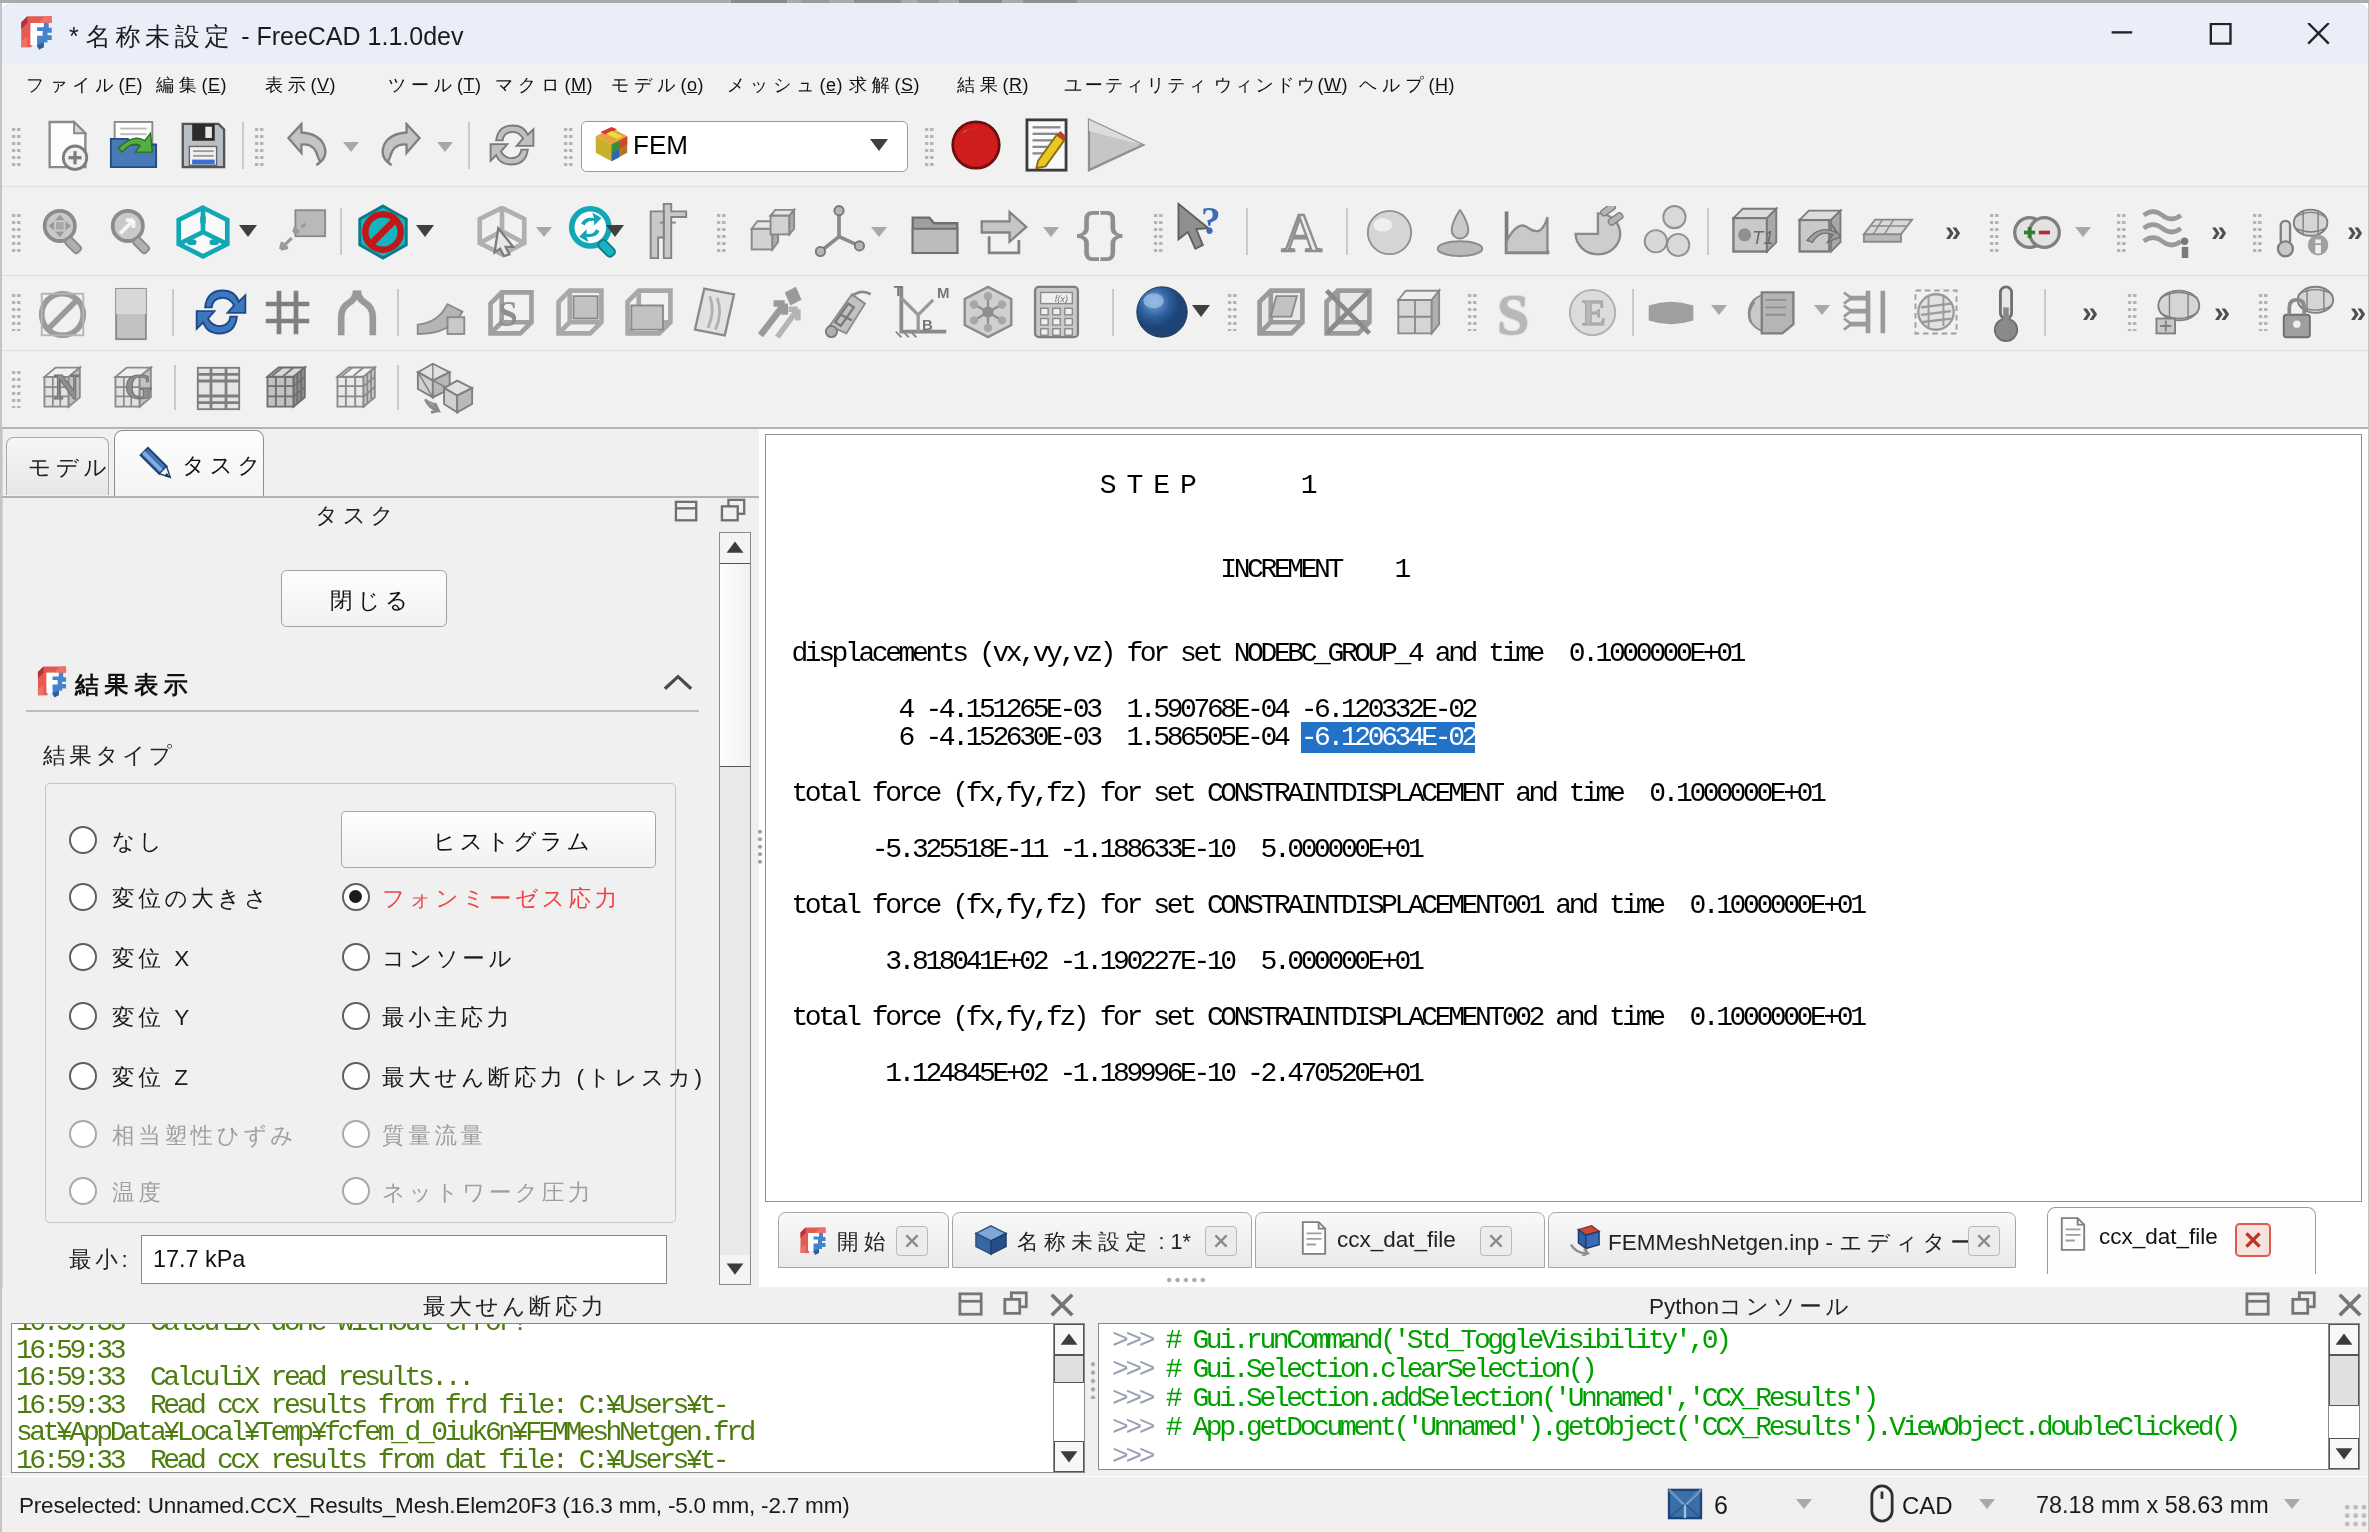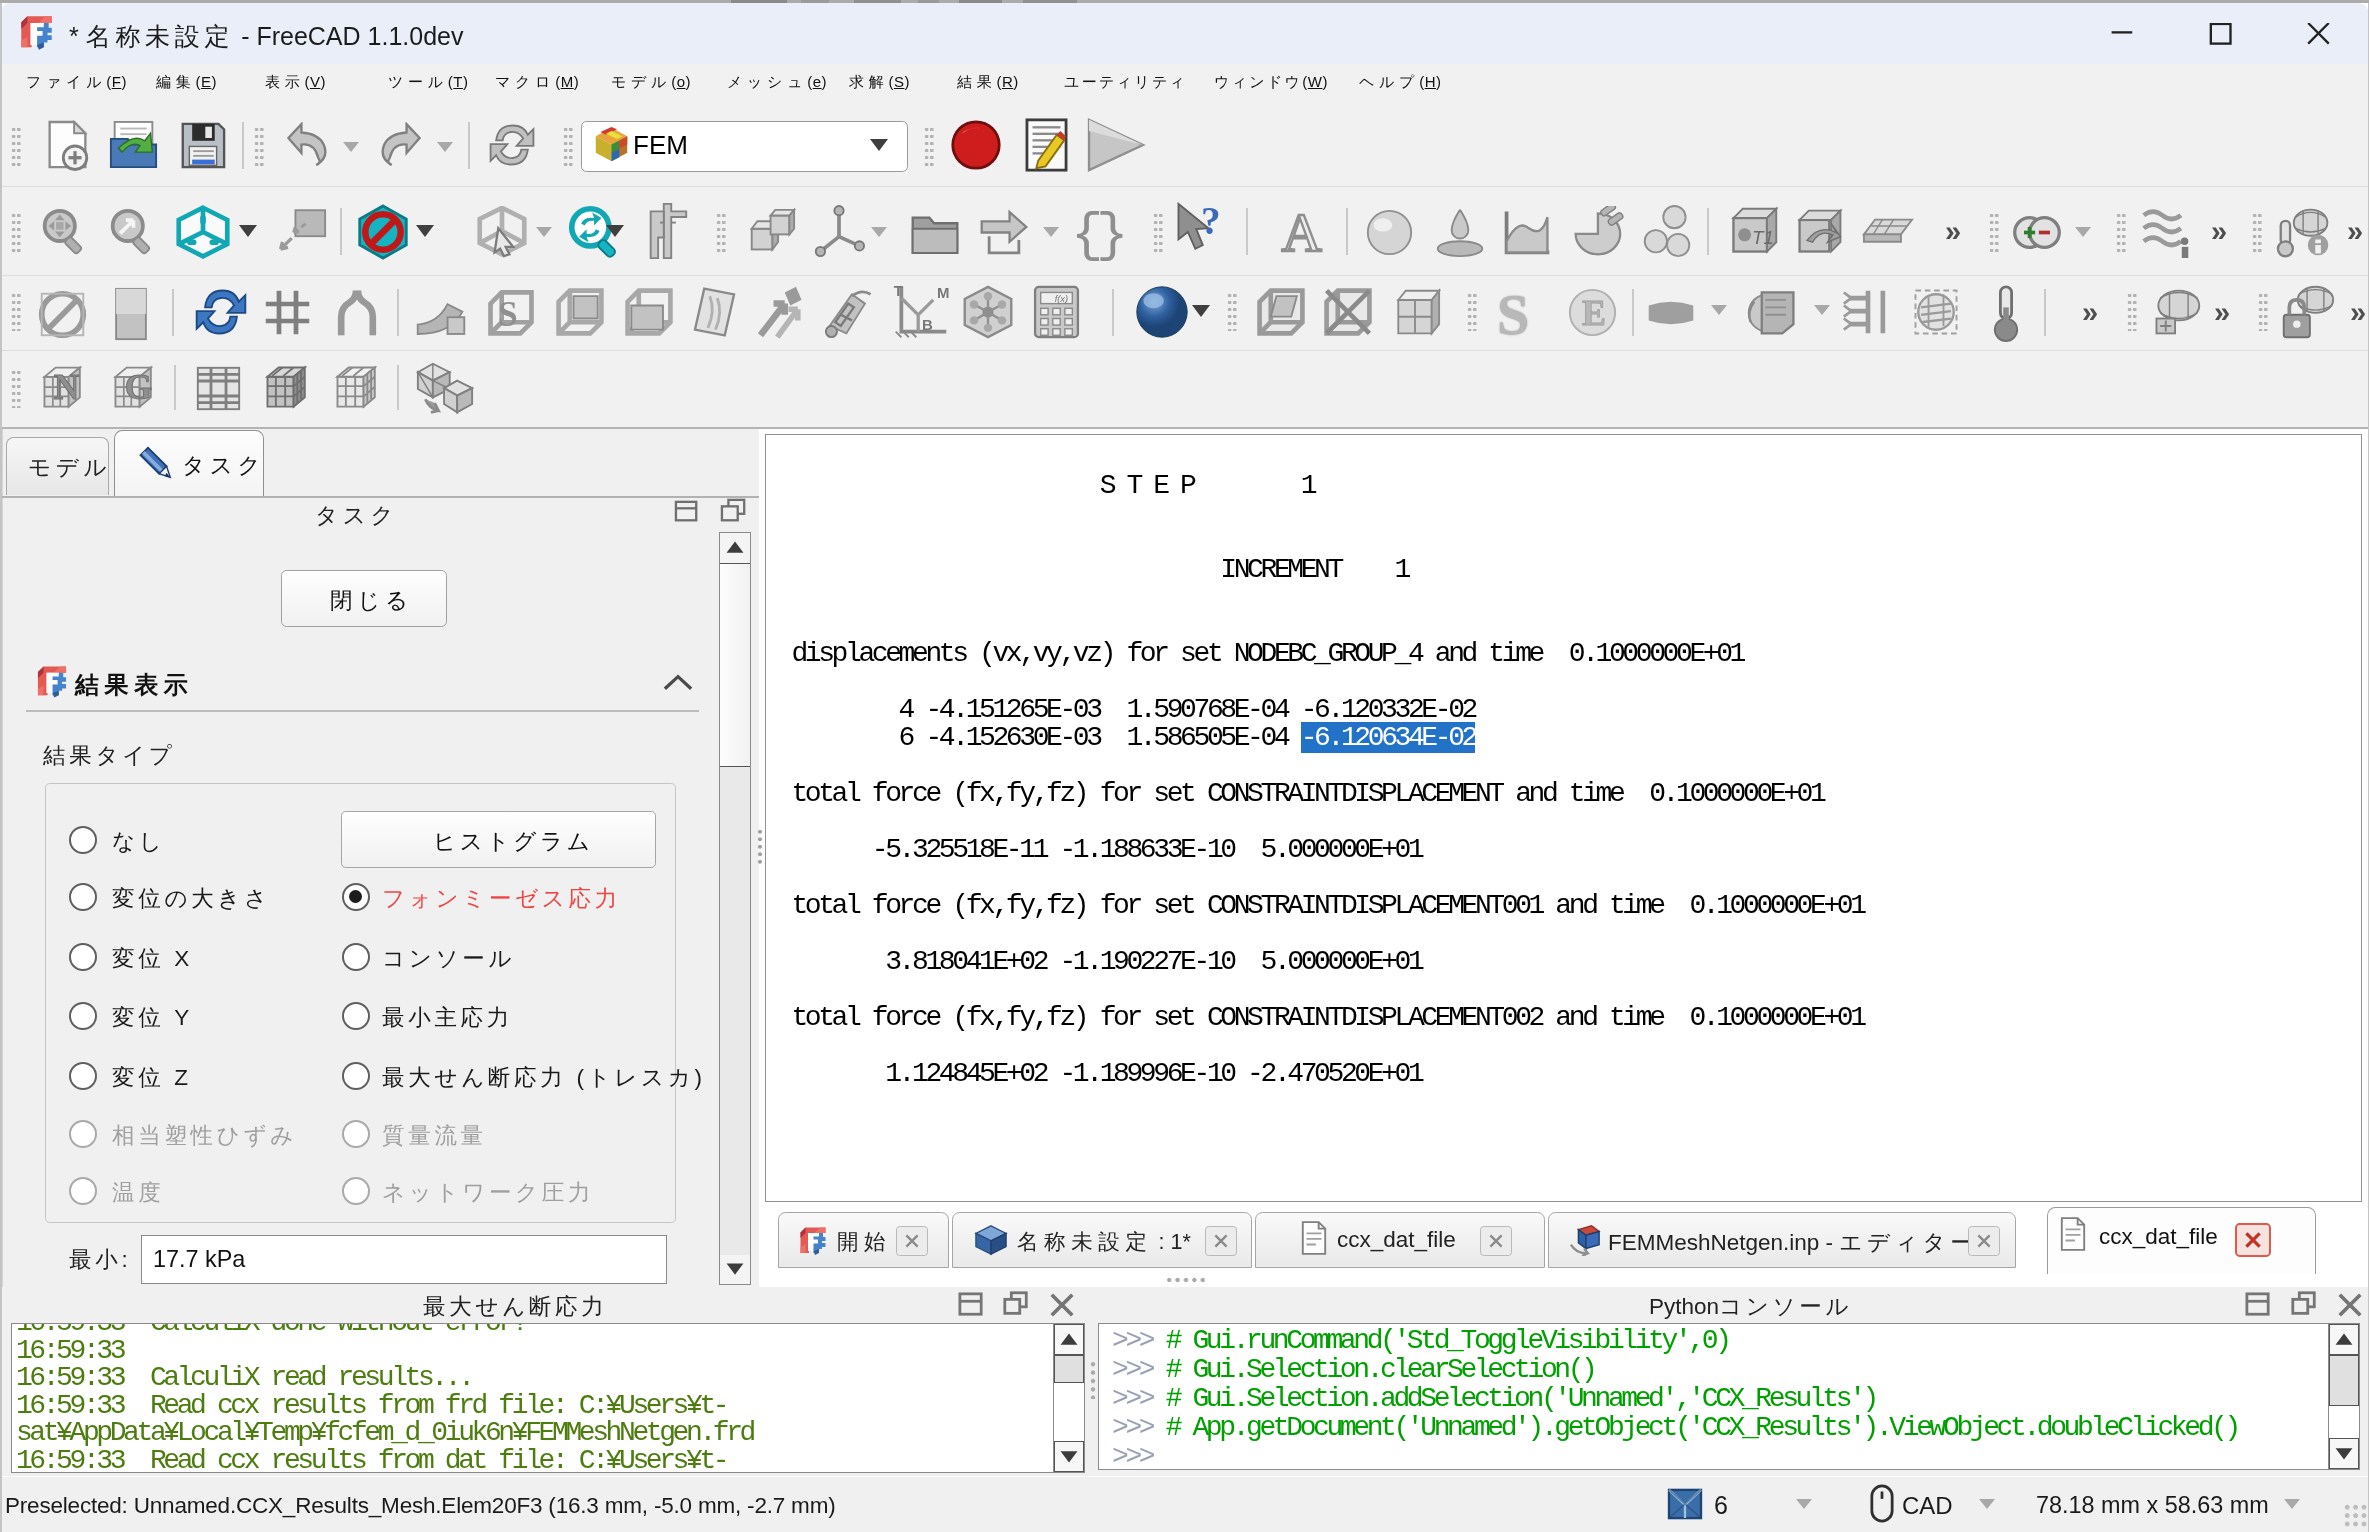--- a/index.html
+++ b/index.html
@@ -3,21 +3,21 @@
 html,body{margin:0;padding:0}
 body{width:2369px;height:1533px;position:relative;background:#fff;font-family:"Liberation Sans",sans-serif;overflow:hidden;color:#1a1a1a}
 .abs{position:absolute}
 .j{letter-spacing:4.7px}
 pre{margin:0;font-family:"Liberation Mono",monospace}
 .sep{position:absolute;width:1.9px;background:#c9c9c9}
 .grip{position:absolute;width:10.3px;background-image:radial-gradient(circle,#b2b2b2 1.6px,transparent 1.9px);background-size:5.2px 7px}
 .dd{position:absolute;width:0;height:0;border-left:9.4px solid transparent;border-right:9.4px solid transparent;border-top:12px solid #3f3f3f}
 .dd2{position:absolute;width:0;height:0;border-left:8.4px solid transparent;border-right:8.4px solid transparent;border-top:10.3px solid #a8a8a8}
 .chev{position:absolute;font-size:29px;color:#4f4f4f;font-weight:bold;letter-spacing:-2.8px;font-family:"Liberation Sans"}
-.mi{position:absolute;top:73px;font-size:15px;color:#111;white-space:nowrap;letter-spacing:0.5px}
+.mi{position:absolute;top:73px;font-size:18px;color:#111;white-space:nowrap;letter-spacing:0.5px}
 </style></head><body>
 
 <div class="abs" style="left:0;top:0;width:2369px;height:2.8px;background:#ababab"></div>
 <div class="abs" style="left:731px;top:0;width:56px;height:5.6px;background:#8a8a8a"></div>
 <div class="abs" style="left:801px;top:0;width:28px;height:4.7px;background:#9a9a9a"></div>
 <div class="abs" style="left:854px;top:0;width:47px;height:5.6px;background:#8f8f8f"></div>
 <div class="abs" style="left:918px;top:0;width:20.6px;height:4.7px;background:#999"></div>
 <div class="abs" style="left:959px;top:0;width:43px;height:5.6px;background:#8a8a8a"></div>
 <div class="abs" style="left:1023px;top:0;width:54px;height:5.6px;background:#909090"></div>
 
@@ -779,21 +779,21 @@
 <svg class="abs" style="left:2329px;top:1324px" width="30" height="31" viewBox="0 0 32 33">
     <polygon points="16,10 25,22 7,22" fill="#3c3c3c"></polygon>
   </svg>
 <div class="abs" style="left:2329px;top:1355px;width:30px;height:51px;background:#e0e0e0;border:0.9px solid #555;box-sizing:border-box"></div>
 <div class="abs" style="left:2329px;top:1438px;width:30px;height:31px;background:#f7f7f7;border:0.9px solid #555;box-sizing:border-box"></div>
 <svg class="abs" style="left:2329px;top:1438px" width="30" height="31" viewBox="0 0 32 33">
     <polygon points="16,23 25,11 7,11" fill="#3c3c3c"></polygon>
   </svg>
 
 <div class="abs" style="left:0;top:1477px;width:2369px;height:56px;background:#f0f0f0"></div>
-<div class="abs" style="left:5px;top:1493px;font-size:22.5px;letter-spacing:-0.2px;color:#1a1a1a">Preselected: Unnamed.CCX_Results_Mesh.Elem20F3 (16.3 mm, -5.0 mm, -2.7 mm)</div>
+<div class="abs" style="left:19px;top:1493px;font-size:22.5px;letter-spacing:-0.2px;color:#1a1a1a">Preselected: Unnamed.CCX_Results_Mesh.Elem20F3 (16.3 mm, -5.0 mm, -2.7 mm)</div>
 <svg class="abs" style="left:1667px;top:1488px" width="36" height="32" viewBox="0 0 38 34">
  <rect x="2" y="2" width="34" height="30" fill="#3a6ea8" stroke="#1d4475" stroke-width="2.5"></rect>
  <path d="M2 2 L19 18 L36 2 M19 18 L19 32" stroke="#9fc0e0" stroke-width="2.5" fill="none"></path>
  <path d="M2 2 L36 32 M36 2 L2 32" stroke="#1d4475" stroke-width="1.5" opacity="0.5"></path>
 </svg>
 <div class="abs" style="left:1714px;top:1491px;font-size:25px;color:#1a1a1a">6</div>
 <div class="dd2" style="left:1796px;top:1499px"></div>
 <svg class="abs" style="left:1870px;top:1484px" width="24" height="39" viewBox="0 0 26 42">
  <rect x="2" y="2" width="22" height="38" rx="11" fill="none" stroke="#2f2f2f" stroke-width="3"></rect>
  <line x1="13" y1="8" x2="13" y2="16" stroke="#2f2f2f" stroke-width="3"></line>

